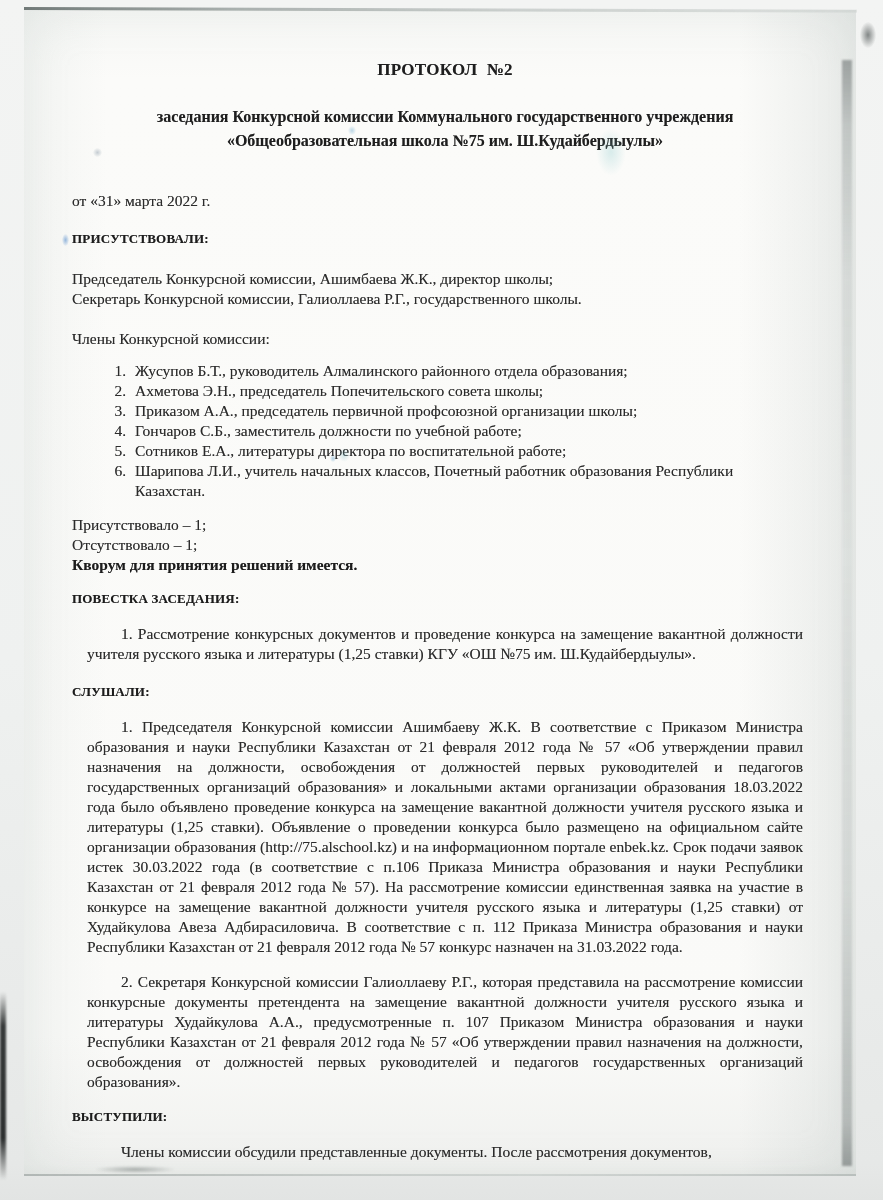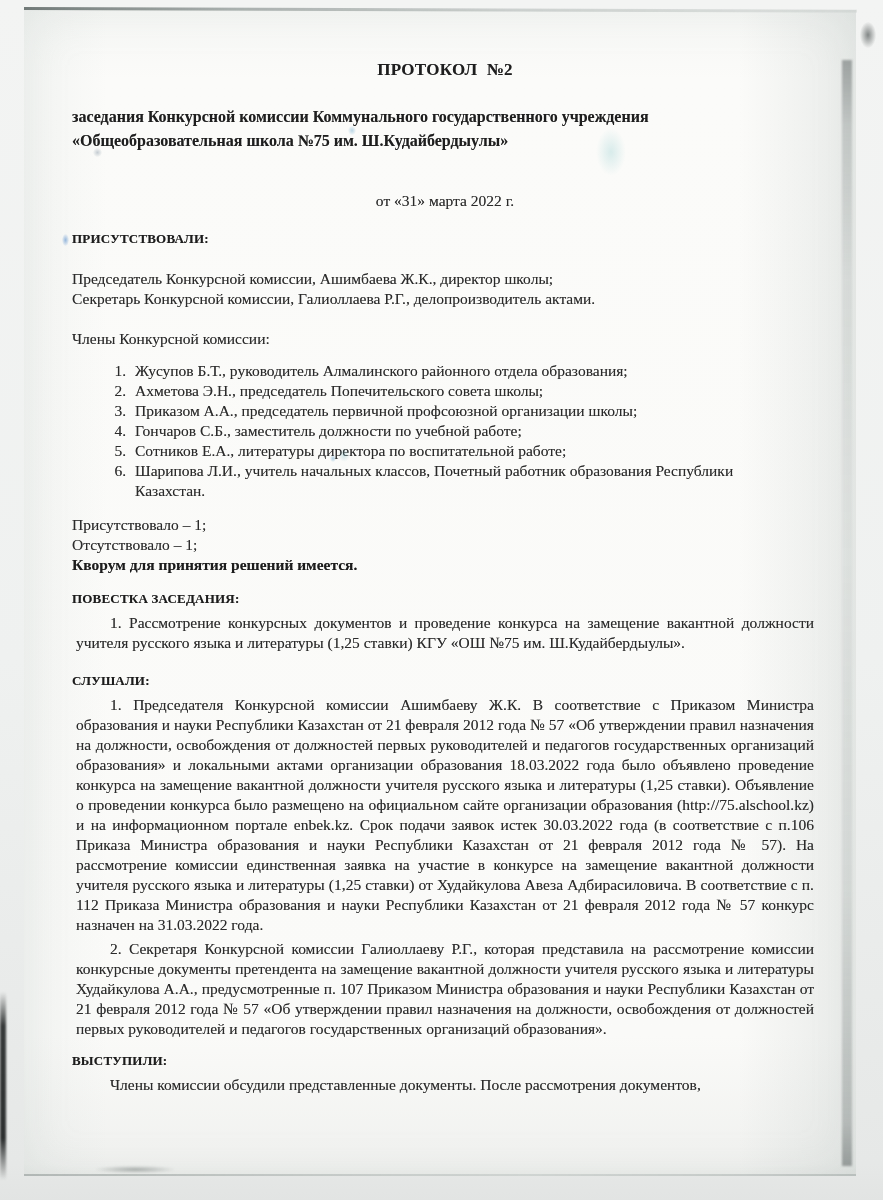--- a/index.html
+++ b/index.html
@@ -18,34 +18,34 @@
       linear-gradient(90deg, rgba(208,216,214,0.20) 0%, rgba(255,255,255,0) 10%, rgba(255,255,255,0) 86%, rgba(190,198,196,0.30) 100%),
       linear-gradient(180deg,#f6f7f5 0%, #fbfbf9 6%, #fafaf8 88%, #f0f1ef 99%, #e9ebe9 100%);
     box-shadow: inset 0 0 46px rgba(175,188,185,0.18);
   }
   .content {
     position:absolute; left:48px; top:50px; width:746px;
     color:#2b2b2b; font-size:15.5px; line-height:20px;
     text-shadow: 0 0 0.5px rgba(45,45,45,0.45);
   }
   .title   { text-align:center; font-weight:bold; font-size:17px; color:#1e1e1e; white-space:pre-wrap; letter-spacing:0.3px; }
-  .subtitle{ margin-top:25px; text-align:left; font-weight:bold; font-size:16px; line-height:24px; color:#1e1e1e; }
-  .date    { margin-top:38px;text-align:center; }
+  .subtitle{ margin-top:25px; text-align:center; font-weight:bold; font-size:16px; line-height:24px; color:#1e1e1e; }
+  .date    { margin-top:38px; }
   .heading { font-weight:bold; font-size:13px; color:#1c1c1c; letter-spacing:0.2px; }
   .mt-attendees { margin-top:18px; }
   .attendee-lines { margin-top:20px; }
   .members-heading { margin-top:20px; }
   ol.members { margin:12px; padding:0 0 0 46px; }
   ol.members li { padding-left:5px; }
   .counts { margin-top:14px; }
   .bold { font-weight:bold; color:#1c1c1c; }
   .mt-agenda { margin-top:14px; }
   .mt-heard  { margin-top:18px; }
   .mt-spoke  { margin-top:12px; }
-  .para { margin:4px; text-align:justify; text-indent:34px; }
+  .para { margin:15px; text-align:justify; text-indent:34px; }
   .para.last { text-align:left; }
 
   
   .art { position:absolute; pointer-events:none; }
   .edge-top {
     left:24px; top:7px; width:833px; height:3px;
     background:linear-gradient(90deg, rgba(90,100,98,0.85) 0%, rgba(120,130,128,0.6) 25%, rgba(160,168,166,0.45) 60%, rgba(190,196,194,0.35) 100%);
     transform:rotate(0.18deg); transform-origin:left center; filter:blur(0.4px);
   }
   .edge-right-band {
@@ -104,21 +104,21 @@
         <div>заседания Конкурсной комиссии Коммунального государственного учреждения</div>
         <div>«Общеобразовательная школа №75 им. Ш.Кудайбердыулы»</div>
       </div>
 
       <div class="date">от «31» марта 2022 г.</div>
 
       <div class="heading mt-attendees">ПРИСУТСТВОВАЛИ:</div>
 
       <div class="attendee-lines">
         <div>Председатель Конкурсной комиссии, Ашимбаева Ж.К., директор школы;</div>
-        <div>Секретарь Конкурсной комиссии, Галиоллаева Р.Г., делопроизводитель актами.</div>
+        <div>Секретарь Конкурсной комиссии, Галиоллаева Р.Г., государственного школы.</div>
       </div>
 
       <div class="members-heading">Члены Конкурсной комиссии:</div>
 
       <ol class="members">
         <li>Жусупов Б.Т., руководитель Алмалинского районного отдела образования;</li>
         <li>Ахметова Э.Н., председатель Попечительского совета школы;</li>
         <li>Приказом А.А., председатель первичной профсоюзной организации школы;</li>
         <li>Гончаров С.Б., заместитель должности по учебной работе;</li>
         <li>Сотников Е.А., литературы директора по воспитательной работе;</li>

